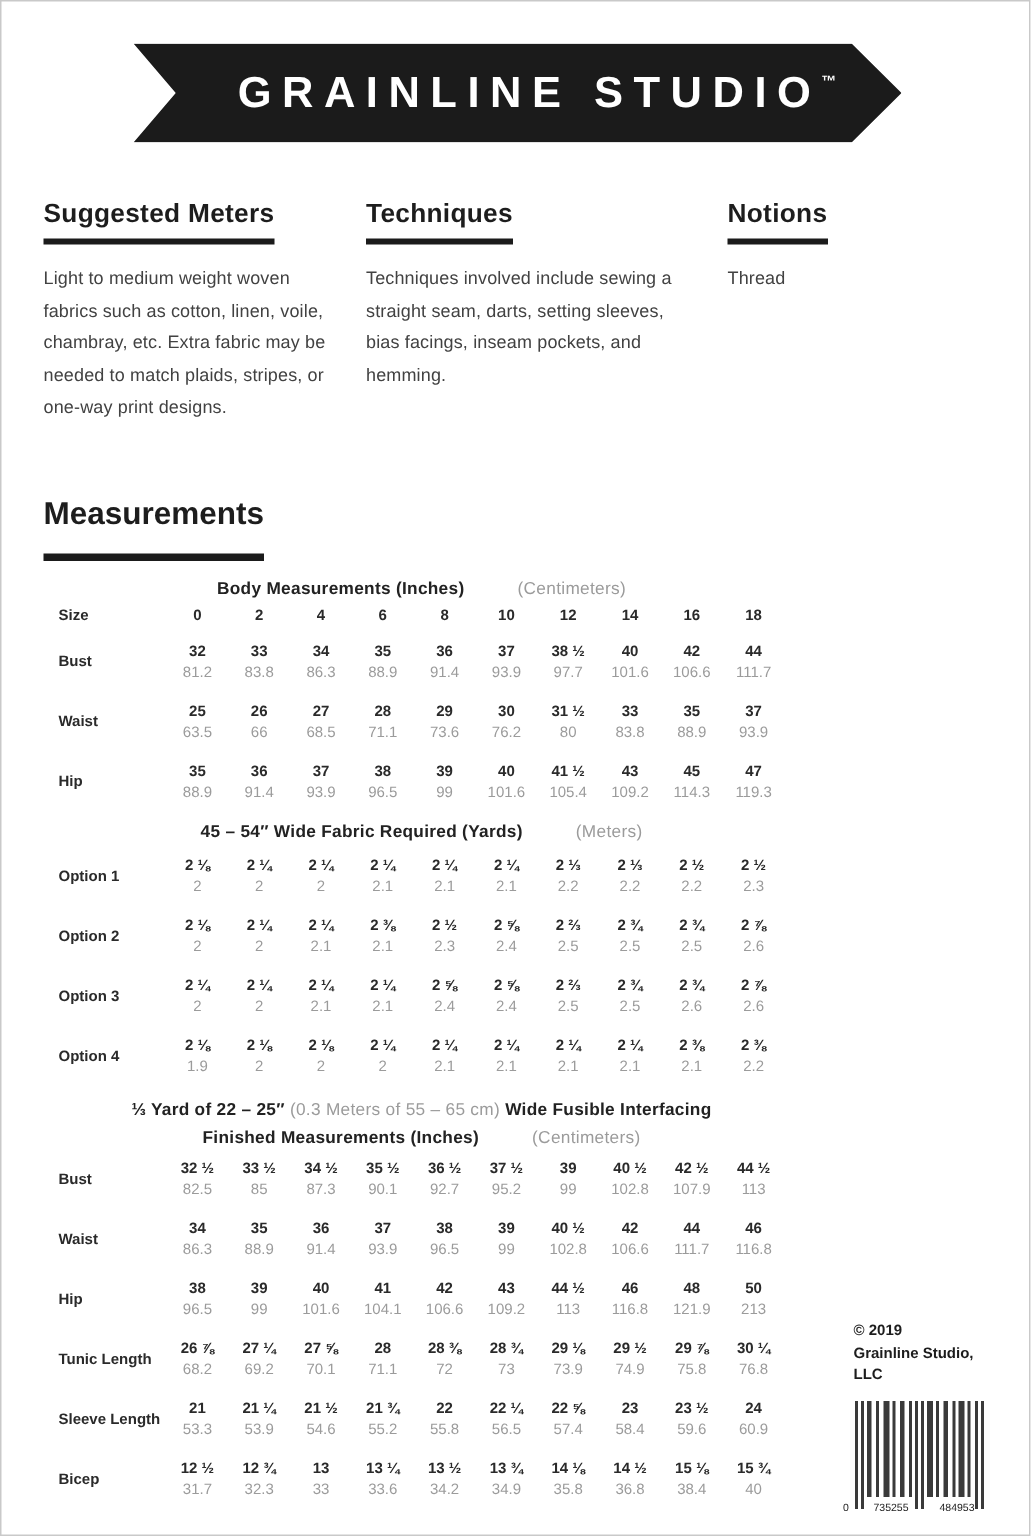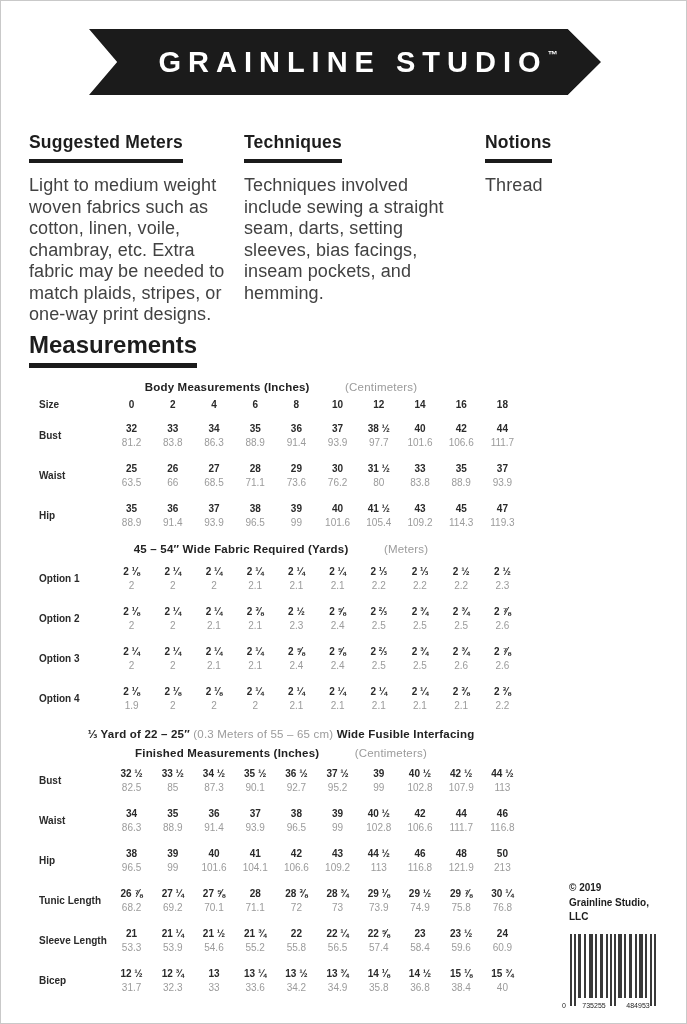--- a/index.html
+++ b/index.html
@@ -37,29 +37,29 @@
   .col-1 { left: 28px;  width: 200px; }
   .col-2 { left: 243px; width: 212px; }
   .col-3 { left: 460px; width: 170px; margin-left: 24px; }
   .sec-title {
     display: inline-block;
     font-size: 17.5px; font-weight: 700; color: #1d1d1d;
     letter-spacing: .2px;
     border-bottom: 4px solid #1b1b1b;
     padding-bottom: 6px; margin-bottom: 12px;
   }
-  .sec-body { font-size: 18px; line-height: 21.5px; color: #424242; letter-spacing: .1px; }
+  .sec-body { font-size: 12px; line-height: 21.5px; color: #424242; letter-spacing: .1px; }
 
   
   .measure { position: absolute; left: 28px; top: 330px; width: 494px; }
   .m-title {
     display: inline-block;
-    font-size: 24px; font-weight: 700; color: #1d1d1d;
+    font-size: 21px; font-weight: 700; color: #1d1d1d;
     border-bottom: 5px solid #1b1b1b;
-    padding-bottom: 4px; margin-bottom: 6px;
+    padding-bottom: 14px; margin-bottom: 6px;
   }
   .tables { margin-left: 10px; }
   .ttitle { text-align: center; font-size: 11.5px; margin-top: 7px; letter-spacing: .2px; }
   .ttitle .b { font-weight: 700; color: #222; }
   .ttitle .g { font-weight: 400; color: #9b9b9b; margin-left: 32px; }
   .t-body .ttitle { margin-bottom: 2px; }
   .t-fabric .ttitle { margin-bottom: 4px; }
   .t-fin .ttitle { margin-bottom: 2px; }
 
   .trow {

